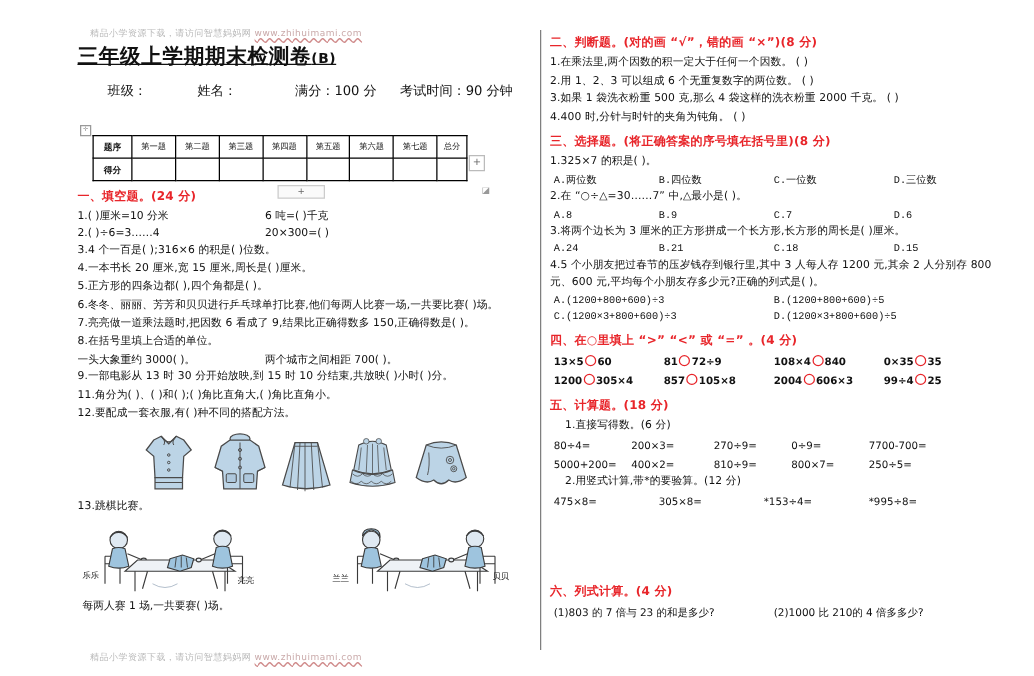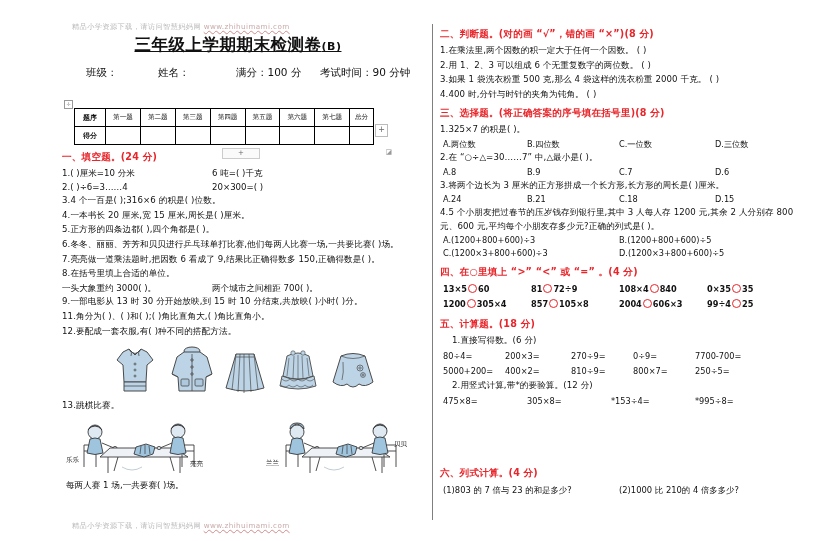--- a/index.html
+++ b/index.html
@@ -25,21 +25,20 @@
   .wm-top{left:72px;top:22px;}
   .wm-bot{left:72px;top:521px;}
 
   
   .col-left{position:absolute;left:62px;top:34px;width:352px;}
   .col-right{position:absolute;left:440px;top:22px;width:372px;}
   .divider{position:absolute;left:432px;top:24px;width:1px;height:496px;background:#7f7f7f;}
 
   
   .title{
-    text-align:center;
     font-size:16.5px;
     font-weight:bold;
     letter-spacing:0.5px;
     text-decoration:underline;
     margin:0 0 10px 0;
     white-space:nowrap;
   }
   .title .sub{font-size:11px;}
 
   .infoline{
@@ -102,21 +101,21 @@
   .q{
     font-size:8.6px;
     line-height:13.6px;
     margin:0 0 1px 0;
     letter-spacing:0.1px;
   }
   .indent{padding-left:12px;}
 
   .row2{display:flex;font-size:8.6px;line-height:13.6px;}
   .row2 .a{width:150px;}
-  .opts{display:flex;font-size:8.2px;line-height:13px;padding-left:3px;}
+  .opts{display:flex;font-size:8.2px;line-height:13px;padding-left:3px;font-family:Liberation Mono, monospace;}
   .opts span{display:inline-block;}
 
   .w1{width:84px;}
   .w2{width:92px;}
   .w3{width:96px;}
   .w4{width:84px;}
 
   .cmp{display:flex;font-size:8.2px;line-height:15px;padding-left:3px;}
   .cmp span{display:inline-block;width:88px;white-space:nowrap;}
   .circ{
@@ -373,21 +372,21 @@
             <path d="M120 30 L120 52 M132 30 L132 52 M120 36 L132 36 M120 30 L132 30"></path>
             <circle cx="116" cy="16" r="7" fill="#dfe9f2"></circle>
             <path d="M109 14 q7 -9 14 0 q-3 -4 -7 -4 q-5 0 -7 4" fill="#b9cfe2"></path>
             <path d="M111 23 q5 -2 10 0 l3 15 q-8 3 -16 0 z" fill="#9ec4de"></path>
             <path d="M110 28 l-12 5" fill="none"></path>
             <ellipse cx="97" cy="33" rx="2" ry="1.5" fill="#e7eef5"></ellipse>
             <path d="M60 52 q10 6 20 0" stroke="#9ab" fill="none" stroke-width="0.6"></path>
           </g>
         </svg>
         <div class="nm" style="left:2px;top:44px;font-family:Liberation Serif, serif;">兰兰</div>
-        <div class="nm" style="left:130px;top:25px;">贝贝</div>
+        <div class="nm" style="left:130px;top:42px;">贝贝</div>
       </div>
     </div>
 
     <div class="bottomline">每两人赛 1 场,一共要赛(      )场。</div>
   </div>
 
   <div class="col-right">
 
     <div class="shead">二、判断题。(对的画 “√”，错的画 “×”)(8 分)</div>
     <div class="q">1.在乘法里,两个因数的积一定大于任何一个因数。  (      )</div>

